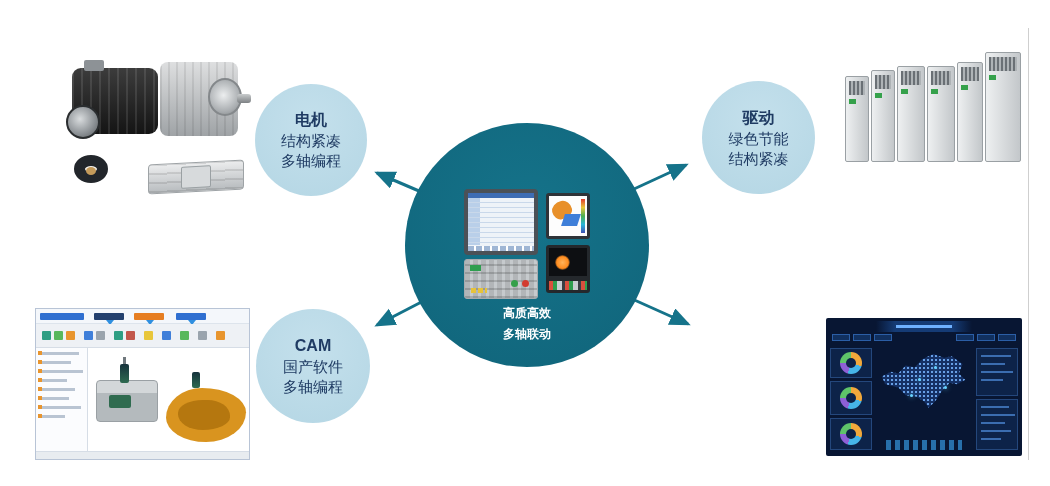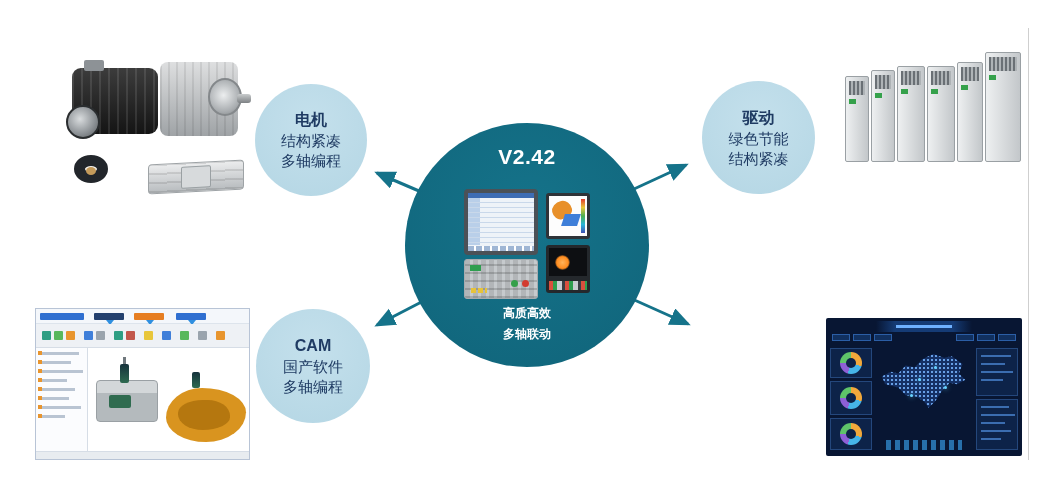--- a/index.html
+++ b/index.html
@@ -189,21 +189,20 @@
         <path d="M0,0 L7,3 L0,6 Z"></path>
       </marker>
     </defs>
     <line x1="433" y1="197" x2="377" y2="173" marker-end="url(#ah)"></line>
     <line x1="621" y1="195" x2="686" y2="165" marker-end="url(#ah)"></line>
     <line x1="433" y1="296" x2="377" y2="325" marker-end="url(#ah)"></line>
     <line x1="621" y1="294" x2="688" y2="324" marker-end="url(#ah)"></line>
   </svg>
 
   <div class="hub">
-    <div class="hub-version">V2.42</div>
 
     <div class="ctrl">
       <div class="ctrl-monitor">
         <div class="scr">
           <div class="scr-top"></div>
           <div class="scr-table"></div>
           <div class="scr-soft"></div>
         </div>
       </div>
       <div class="ctrl-keys">

